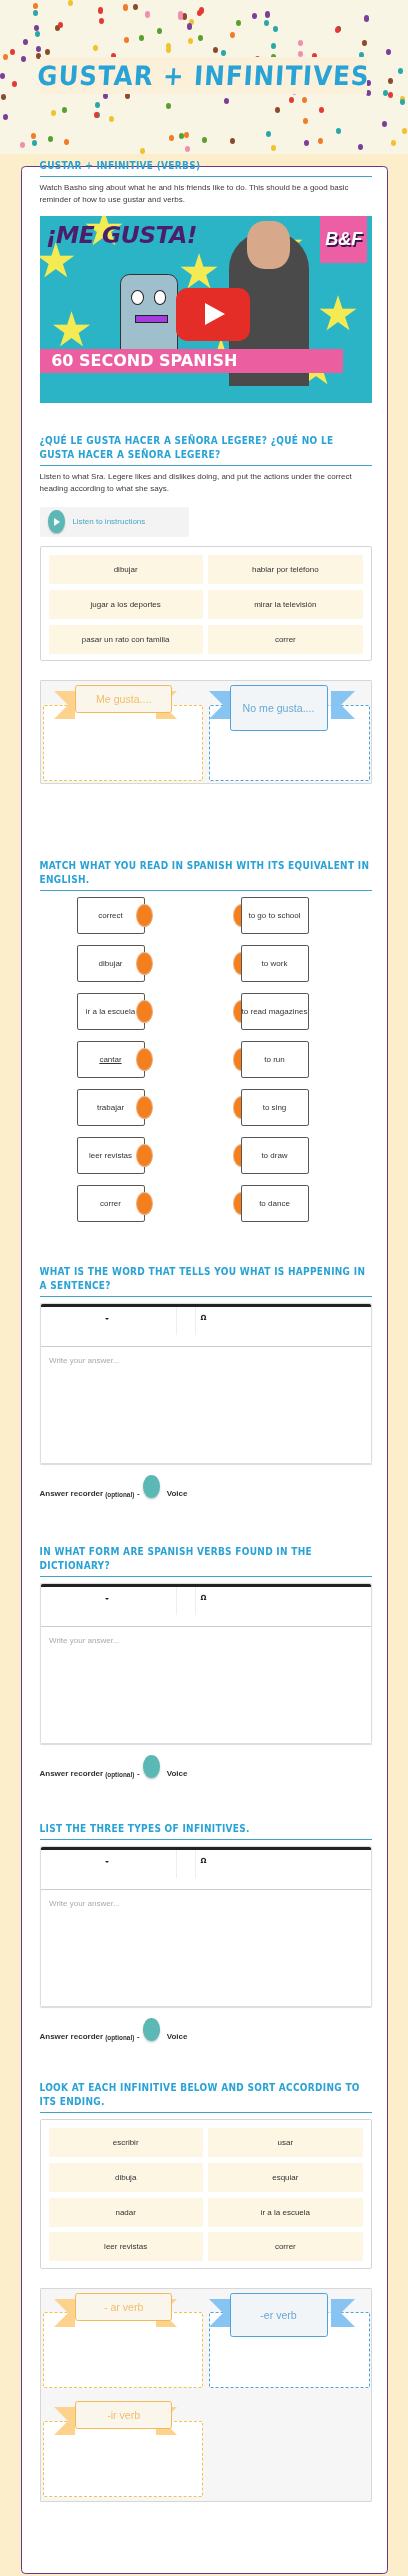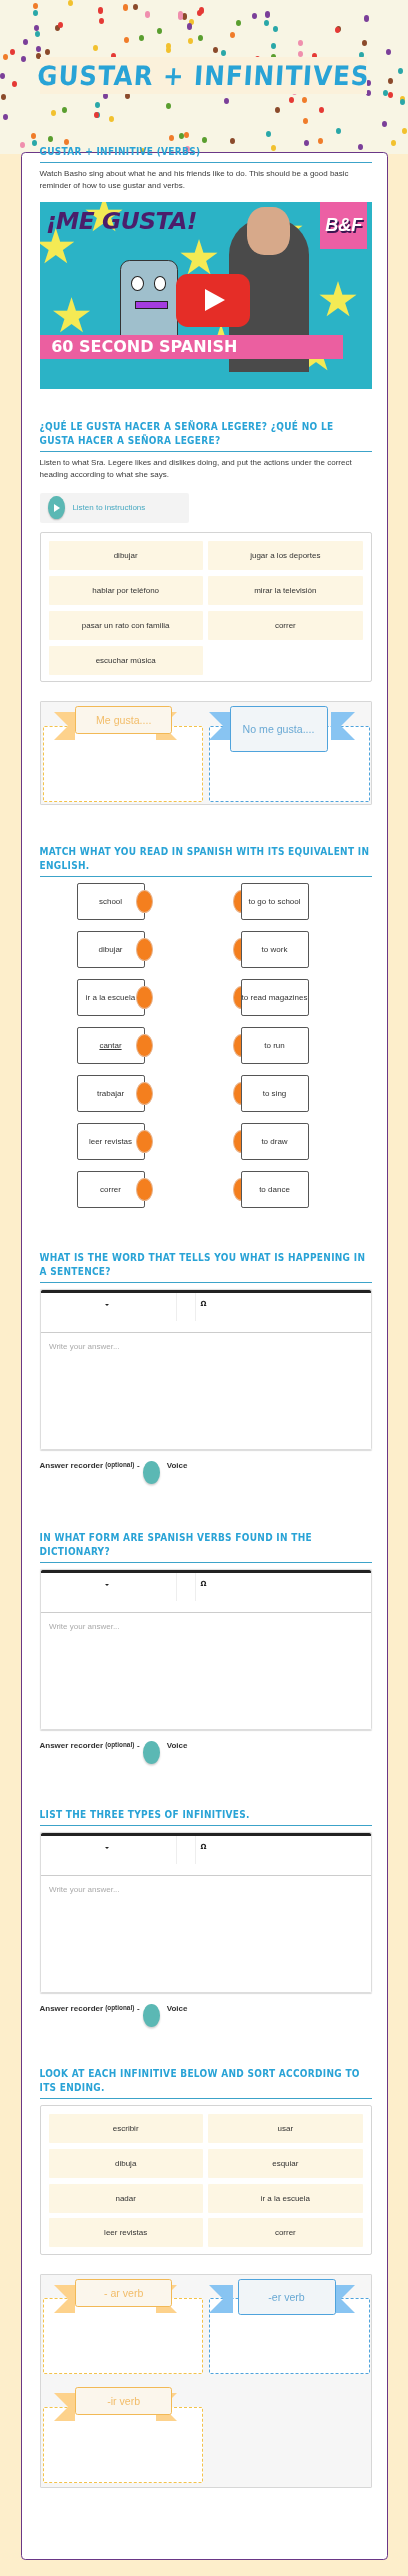--- a/index.html
+++ b/index.html
@@ -27,21 +27,21 @@
     font-family: "DejaVu Sans", sans-serif;
     font-weight: bold;
     font-size: 26.6px;
     letter-spacing: 1.1px;
     color: #29a3d6;
     text-transform: uppercase;
     transform: scaleX(0.92) skewX(-4deg);
     white-space: nowrap;
   }
   .container {
-    position: absolute; left: 21px; top: 152px; width: 367px; height: 2408px;
+    position: absolute; left: 21px; top: 166px; width: 367px; height: 2408px;
     background: #fff;
     border: 1.6px solid #6a3787;
     border-radius: 4.3px;
   }
   .content { position: absolute; left: 17.5px; width: 332px; }
   .heading {
     font-family: "DejaVu Sans Condensed", "DejaVu Sans", sans-serif;
     font-weight: bold;
     font-size: 10px;
     line-height: 14px;
@@ -148,21 +148,21 @@
   .editor .toolbar { position: relative; height: 40px; border-bottom: 1.1px solid #ccc; }
   .editor .tb-sep1 { position: absolute; left: 135px; top: 0; height: 28px; border-left: 0.5px solid #eee; }
   .editor .tb-sep2 { position: absolute; left: 154px; top: 0; height: 28px; border-left: 0.5px solid #eee; }
   .editor .dropdown-caret { position: absolute; left: 64px; top: 10.6px; width: 0; height: 0; border-left: 2.1px solid transparent; border-right: 2.1px solid transparent; border-top: 2.7px solid #222; }
   .editor .omega { position: absolute; left: 160px; top: 6.4px; font-size: 7px; font-weight: bold; color: #222; font-family: "DejaVu Sans", sans-serif; }
   .editor textarea {
     display: block; width: 100%; height: 116px; border: none; resize: none;
     padding: 8.5px; font-family: "Liberation Sans", sans-serif; font-size: 8px; color: #333; outline: none;
   }
   .editor textarea::placeholder { color: #aaa; }
-  .recorder { display: flex; align-items: flex-start; margin-top: 10.6px; height: 23.4px; }
+  .recorder { display: flex; align-items: flex-end; margin-top: 10.6px; height: 23.4px; }
   .recorder .lbl { font-weight: bold; font-size: 8px; color: #333; }
   .recorder .opt { font-weight: bold; font-size: 6.4px; color: #333; margin-left: 2.1px; }
   .recorder .dash { font-weight: bold; font-size: 8px; margin-left: 2.7px; }
   .recorder .rec-btn {
     width: 17.5px; height: 23.4px; border-radius: 50%; background: #5bb8b4; margin-left: 3.2px;
     box-shadow: 0 1.6px 2.1px rgba(0,0,0,0.2);
   }
   .recorder .voice { font-weight: bold; font-size: 8px; margin-left: 6.4px; color: #333; }
 </style>
 </head>
@@ -339,26 +339,25 @@
 
   <div class="content" style="top:267px;">
     <div class="heading">¿Qué le gusta hacer a señora Legere?  ¿Qué no le gusta hacer a señora Legere?</div>
     <p class="para">Listen to what Sra. Legere likes and dislikes doing,  and put the actions under the correct heading according to what she says.</p>
     <div class="listen-btn">
       <div class="circle"></div>
       <span>Listen to instructions</span>
     </div>
     <div class="chip-area" style="margin-top:9.6px;">
       <div class="chip">dibujar</div>
+      <div class="chip">hablar por teléfono</div>
       <div class="chip">jugar a los deportes</div>
-      <div class="chip">hablar por teléfono</div>
       <div class="chip">mirar la televisión</div>
       <div class="chip">pasar un rato con familia</div>
       <div class="chip">correr</div>
-      <div class="chip">escuchar música</div>
     </div>
     <div class="sort-area" style="margin-top:19px;height:104px;">
       <div class="bucket blue" style="left:168px;top:2.7px;width:161px;height:97px;">
         <div class="drop" style="top:21px;"></div>
         <div class="ribbon-tail" style="left:0px;top:7.4px;border-top:14.4px solid #88c4f2;border-bottom:14.4px solid #88c4f2;border-left:14.4px solid transparent;width:24px;"></div>
         <div class="ribbon-tail" style="left:122px;top:7.4px;border-top:14.4px solid #88c4f2;border-bottom:14.4px solid #88c4f2;border-right:14.4px solid transparent;width:24px;"></div>
         <div class="ribbon-label" style="left:21px;top:1.6px;width:98px;height:46px;">No me gusta....</div>
       </div>
       <div class="bucket orange" style="left:2.7px;top:2.7px;width:160px;height:97px;">
         <div class="drop" style="top:21px;"></div>
@@ -366,21 +365,21 @@
         <div class="ribbon-tail" style="left:113px;top:7.4px;border-top:14.4px solid #fdd28c;border-bottom:14.4px solid #fdd28c;border-right:14.4px solid transparent;width:21px;"></div>
         <div class="ribbon-label" style="left:32px;top:1.6px;width:97px;height:28px;">Me gusta....</div>
       </div>
     </div>
   </div>
 
   <div class="content" style="top:692px;">
     <div class="heading">Match what you read in Spanish with its equivalent in English.</div>
     <div style="margin-top:5.8px;" id="match-list">
         <div class="match-row">
-          <div class="match-box" style="left:37px;">school</div>
+          <div class="match-box" style="left:37px;">correct</div>
           <div class="match-dot" style="left:96px;"></div>
           <div class="match-dot" style="left:193px;"></div>
           <div class="match-box" style="left:201px;">to go to school</div>
         </div>
         <div class="match-row">
           <div class="match-box" style="left:37px;">dibujar</div>
           <div class="match-dot" style="left:96px;"></div>
           <div class="match-dot" style="left:193px;"></div>
           <div class="match-box" style="left:201px;">to work</div>
         </div>
@@ -496,21 +495,21 @@
       <div class="bucket orange" style="left:2.7px;top:2.7px;width:160px;height:97px;">
         <div class="drop" style="top:21px;"></div>
         <div class="ribbon-tail" style="left:10.6px;top:7.4px;border-top:14.4px solid #fdd28c;border-bottom:14.4px solid #fdd28c;border-left:14.4px solid transparent;width:21px;"></div>
         <div class="ribbon-tail" style="left:113px;top:7.4px;border-top:14.4px solid #fdd28c;border-bottom:14.4px solid #fdd28c;border-right:14.4px solid transparent;width:21px;"></div>
         <div class="ribbon-label" style="left:32px;top:1.6px;width:97px;height:28px;">- ar verb</div>
       </div>
       <div class="bucket blue" style="left:168px;top:2.7px;width:161px;height:97px;">
         <div class="drop" style="top:21px;"></div>
         <div class="ribbon-tail" style="left:0px;top:7.4px;border-top:14.4px solid #88c4f2;border-bottom:14.4px solid #88c4f2;border-left:14.4px solid transparent;width:24px;"></div>
         <div class="ribbon-tail" style="left:122px;top:7.4px;border-top:14.4px solid #88c4f2;border-bottom:14.4px solid #88c4f2;border-right:14.4px solid transparent;width:24px;"></div>
-        <div class="ribbon-label" style="left:21px;top:1.6px;width:98px;height:36px;margin-left:8px;">-er verb</div>
+        <div class="ribbon-label" style="left:21px;top:1.6px;width:98px;height:44px;">-er verb</div>
       </div>
       <div class="bucket orange" style="left:2.7px;top:111px;width:160px;height:97px;">
         <div class="drop" style="top:21px;"></div>
         <div class="ribbon-tail" style="left:10.6px;top:7.4px;border-top:14.4px solid #fdd28c;border-bottom:14.4px solid #fdd28c;border-left:14.4px solid transparent;width:21px;"></div>
         <div class="ribbon-tail" style="left:113px;top:7.4px;border-top:14.4px solid #fdd28c;border-bottom:14.4px solid #fdd28c;border-right:14.4px solid transparent;width:21px;"></div>
         <div class="ribbon-label" style="left:32px;top:1.6px;width:97px;height:28px;">-ir verb</div>
       </div>
     </div>
   </div>
 </div>

